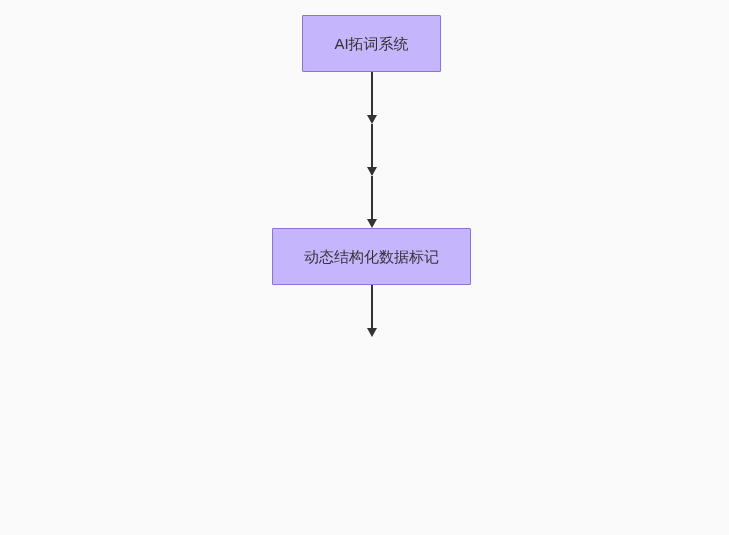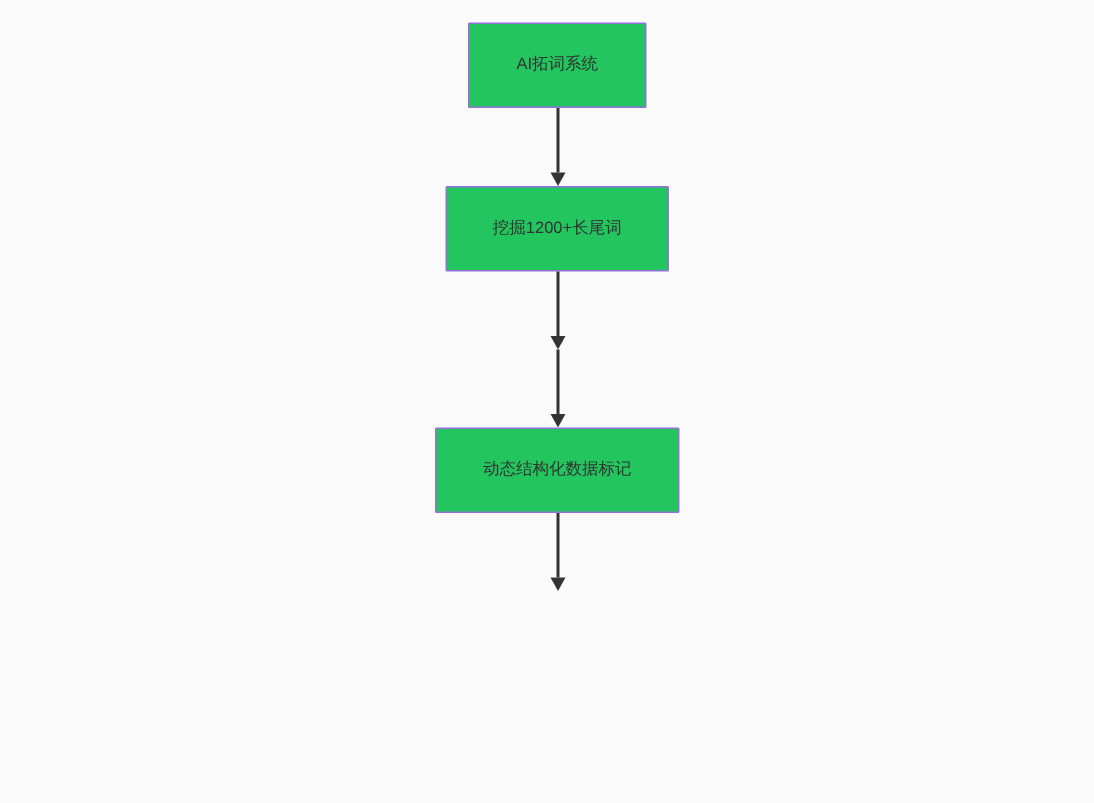--- a/index.html
+++ b/index.html
@@ -26,25 +26,25 @@
     flex-direction: column;
     align-items: center;
   }
   .node {
     box-sizing: border-box;
     height: 57px;
     padding: 0 31px;
     display: flex;
     align-items: center;
     justify-content: center;
-    background: #22c55e;
+    background: #c4b5fd;
     border: 1px solid #9370DB;
     border-radius: 1px;
     color: #333333;
-    font-size: 11px;
+    font-size: 15px;
     line-height: 1;
     white-space: nowrap;
   }
   .edge {
     display: flex;
     flex-direction: column;
     align-items: center;
     height: 52px;
   }
   .edge .line {
@@ -68,23 +68,20 @@
 
     <div class="node">
       <span>AI拓词系统</span>
     </div>
 
     <div class="edge">
       <div class="line"></div>
       <div class="head"></div>
     </div>
 
-    <div class="node">
-      <span>挖掘1200+长尾词</span>
-    </div>
 
     <div class="edge">
       <div class="line"></div>
       <div class="head"></div>
     </div>
 
 
     <div class="edge">
       <div class="line"></div>
       <div class="head"></div>

